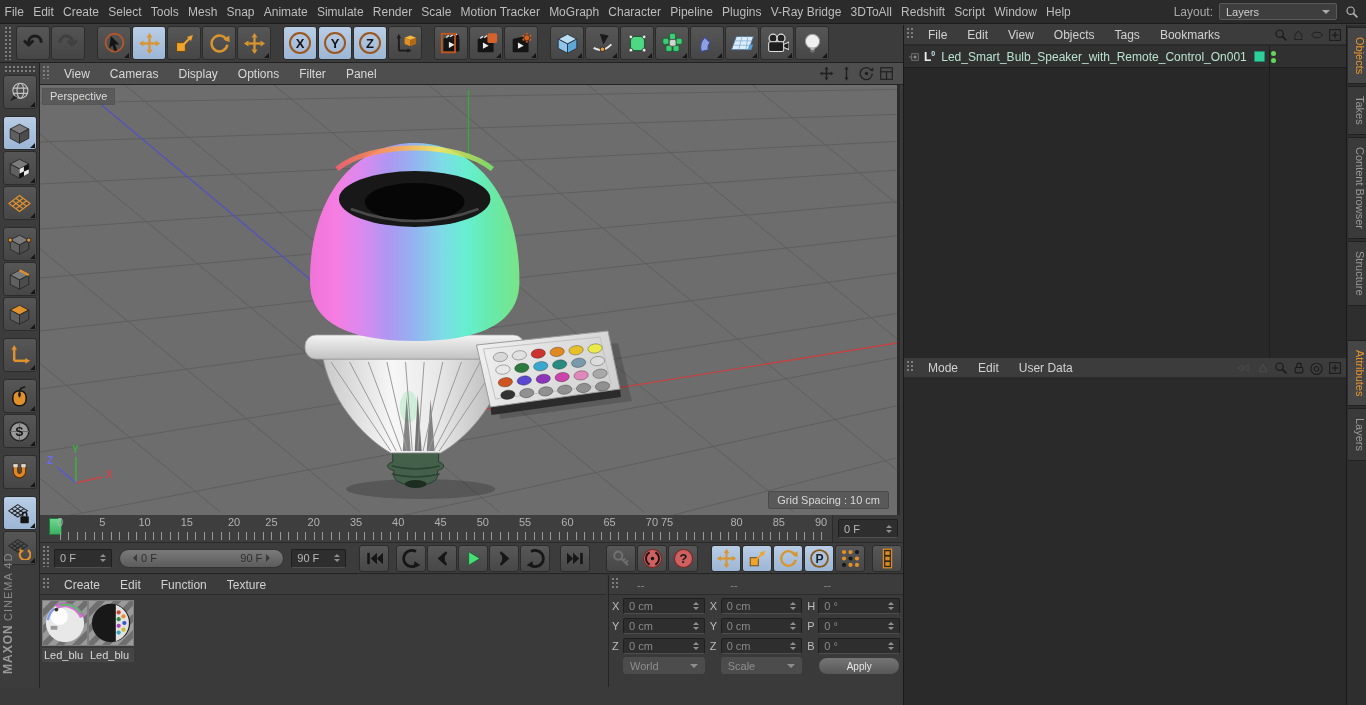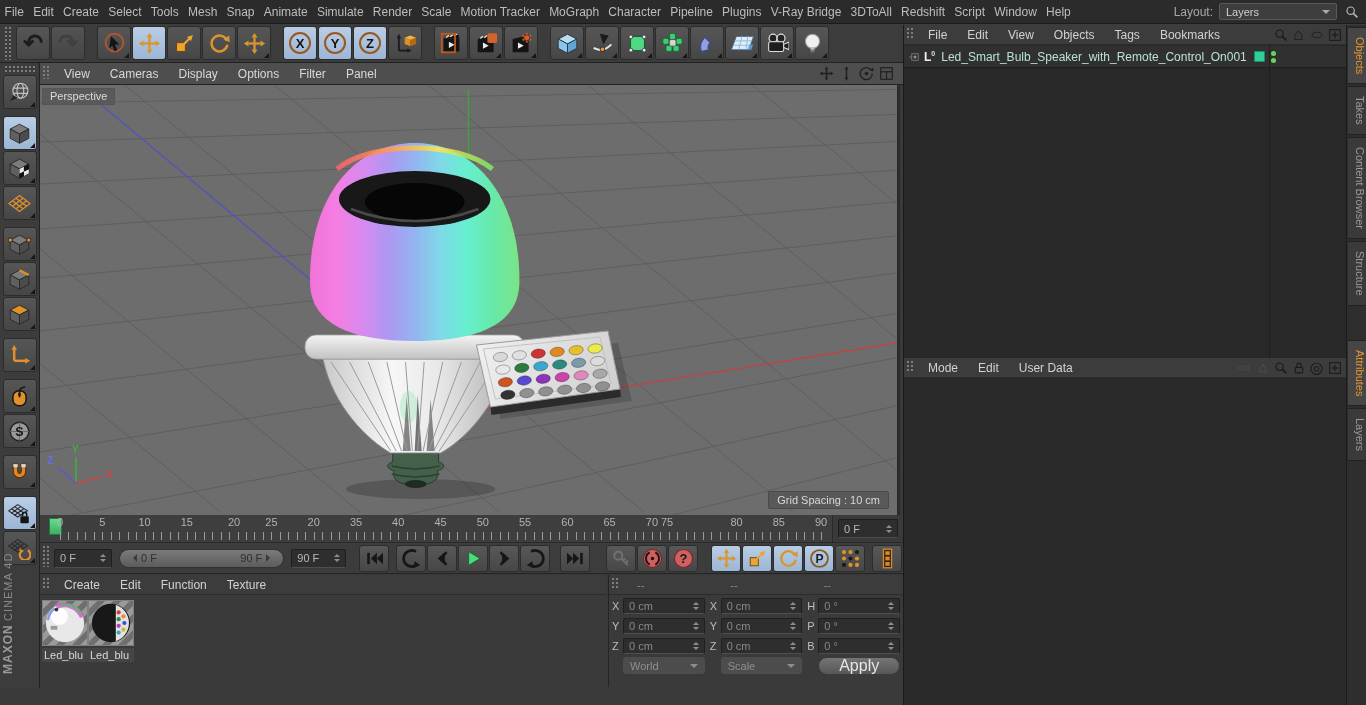--- a/index.html
+++ b/index.html
@@ -111,21 +111,21 @@
   #coord-cols { display:flex; padding:2px 3px 0 3px; gap:5px; }
   .ccol { flex:1; }
   .crow { display:flex; align-items:center; height:17px; margin-bottom:3px; }
   .crow .clab { width:11px; color:#bdbdbd; font-size:11px; }
   .crow .fld { flex:1; height:16px; color:#8a8a8a; }
   .cfoot { margin-top:1px; margin-left:11px; }
   .csel { display:flex; align-items:center; background:#4c4c4c; border-radius:3px; height:17px; padding:0 7px;
     color:#8e8e8e; font-size:11px; }
   .csel .car { margin-left:auto; width:0; height:0; border:4px solid transparent; border-top-color:#8e8e8e; margin-top:4px; }
   .capply { height:18px; border-radius:10px; background:linear-gradient(#757575,#575757); border:1px solid #3a3a3a;
-    color:#e6e6e6; font-size:16px; display:flex; align-items:center; justify-content:center; margin-left:11px; }
+    color:#e6e6e6; font-size:10px; display:flex; align-items:center; justify-content:center; margin-left:11px; }
 
   
   #statusbar { position:absolute; left:0; top:688px; width:903px; height:17px; background:#3a3a3a; border-top:1px solid #1f1f1f;
     display:flex; align-items:center; }
   #statusbar span { color:#cccccc; font-size:11px; white-space:nowrap; }
 
   
   #right-panel { position:absolute; left:903px; top:25px; width:443px; height:680px; background:#282828; border-left:1px solid #1a1a1a; }
   .picons { margin-left:auto; display:flex; align-items:center; gap:1px; padding-right:4px; }
   .hic { width:17px; height:17px; display:flex; align-items:center; justify-content:center; }

